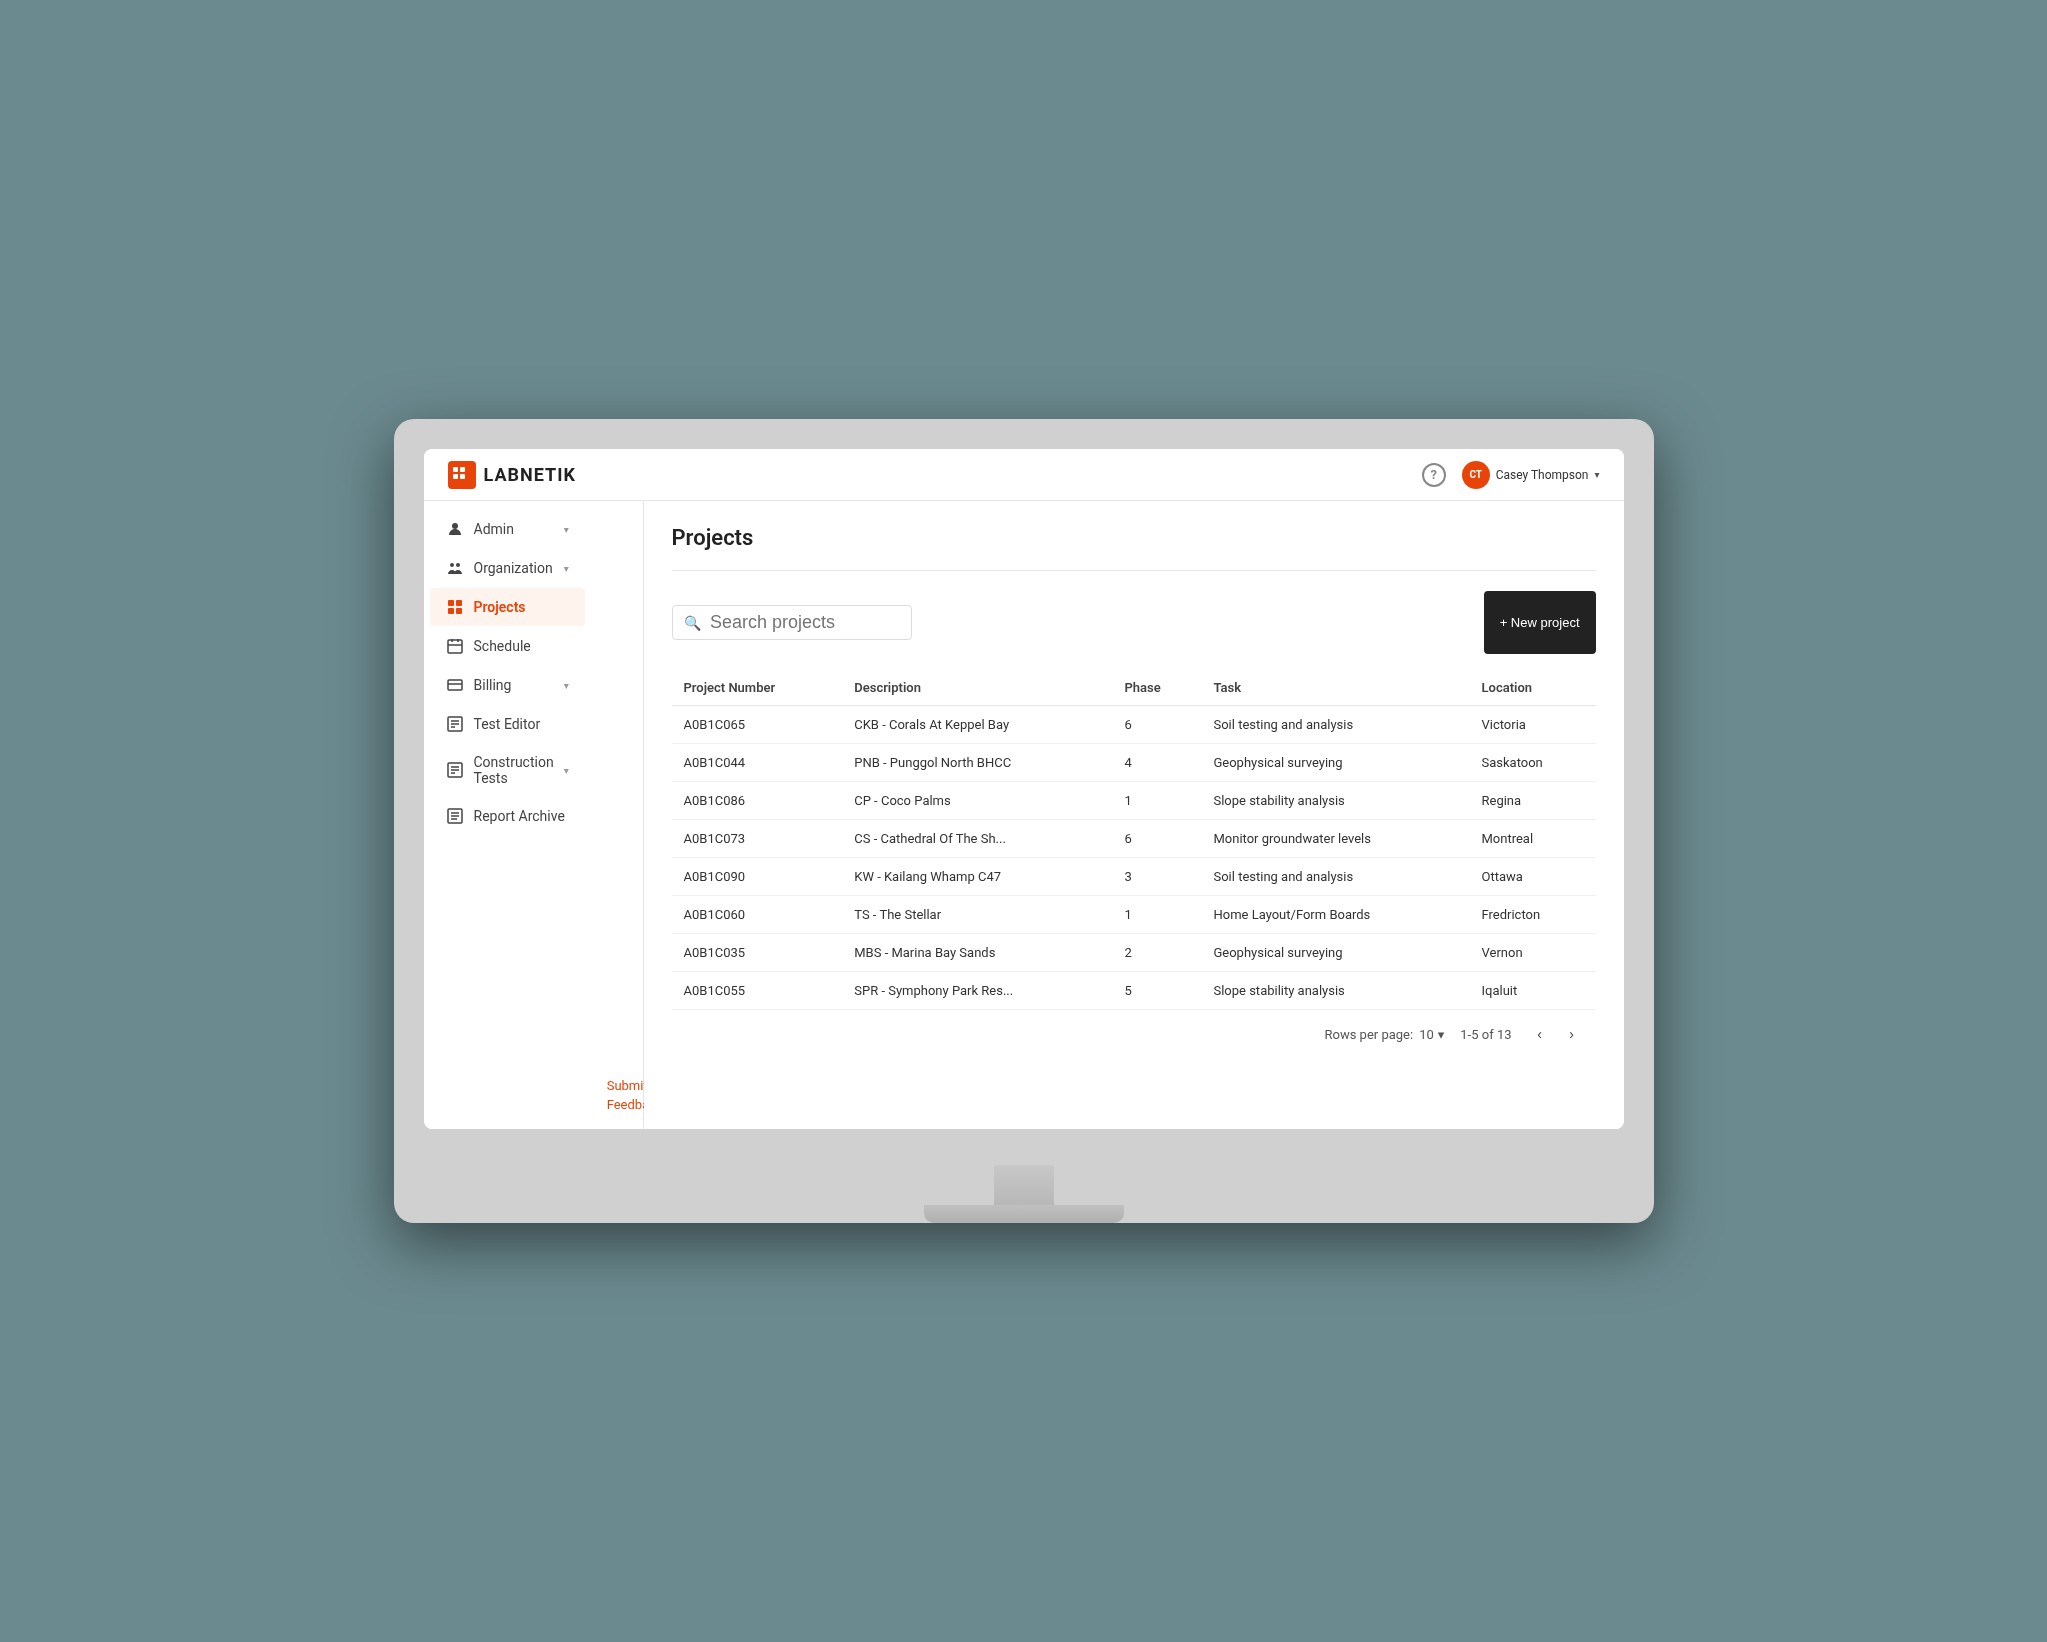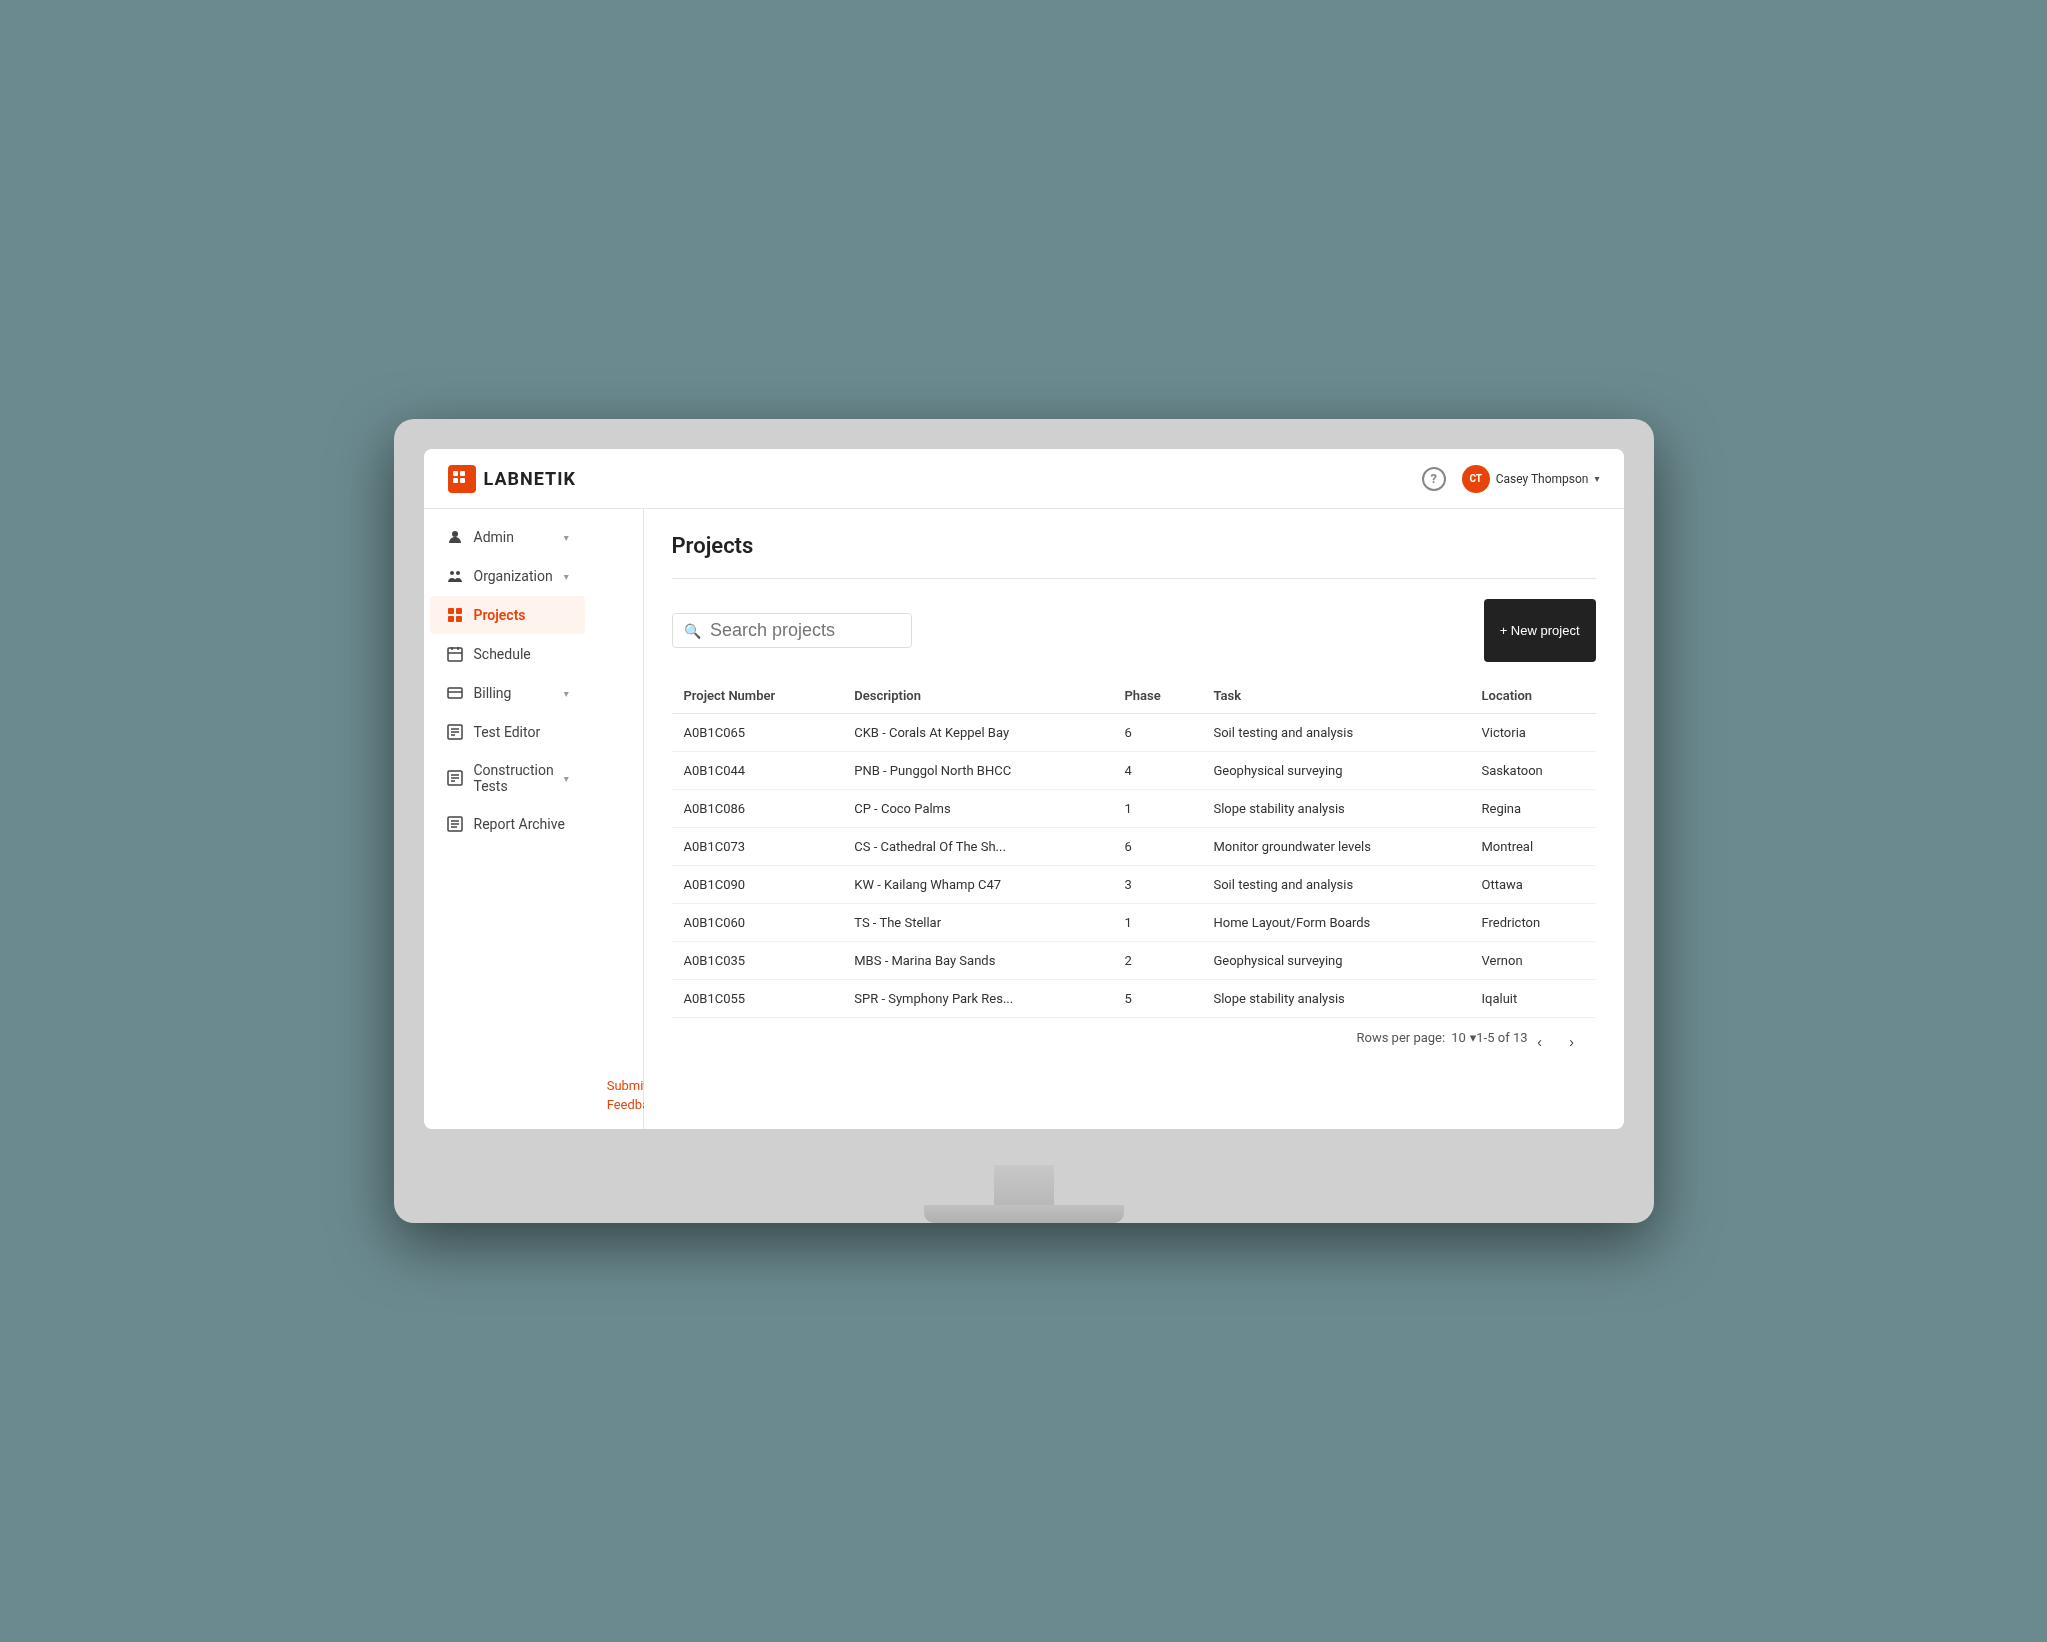--- a/index.html
+++ b/index.html
@@ -36,21 +36,21 @@
       flex-direction: column;
       min-height: 680px;
     }
 
     
     .topbar {
       display: flex;
       align-items: center;
       justify-content: space-between;
       padding: 0 24px;
-      height: 60px;
+      height: 52px;
       border-bottom: 1px solid #e5e5e5;
       background: #fff;
     }
 
     .logo-area {
       display: flex;
       align-items: center;
       gap: 8px;
     }
 
@@ -268,24 +268,24 @@
 
     .projects-table td {
       padding: 11px 12px;
       color: #333;
       border-bottom: 1px solid #f0f0f0;
     }
 
     
     .pagination {
       display: flex;
-      align-items: flex-start;
+      align-items: center;
       justify-content: flex-end;
       padding: 12px 12px 4px;
-      gap: 0;
+      gap: 16px;
       font-size: 13px;
       color: #555;
     }
 
     .rows-per-page {
       display: flex;
       align-items: center;
       gap: 6px;
     }
 

